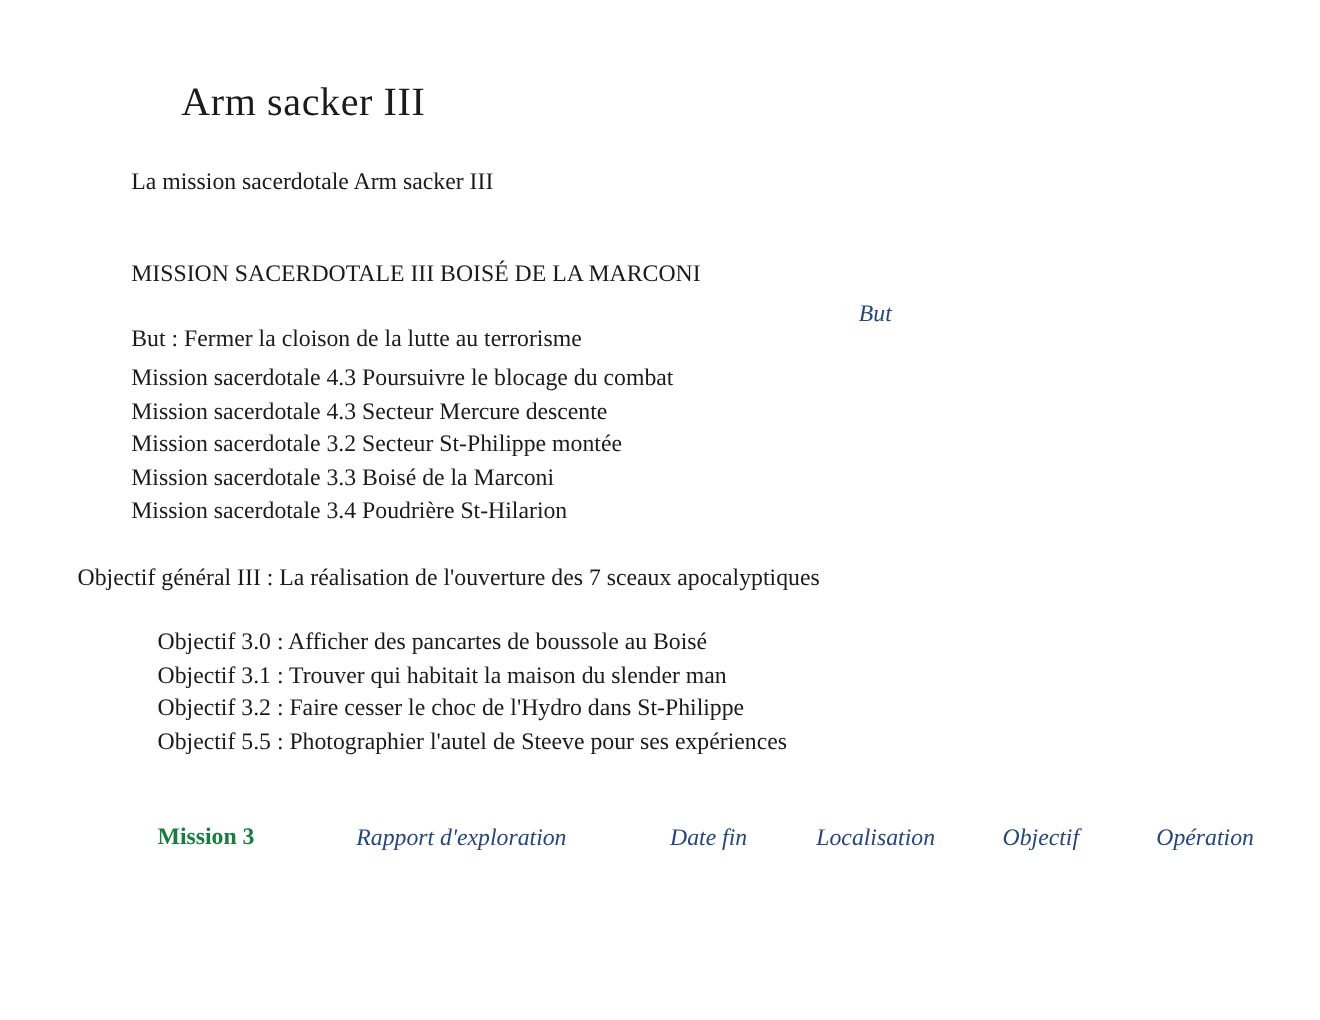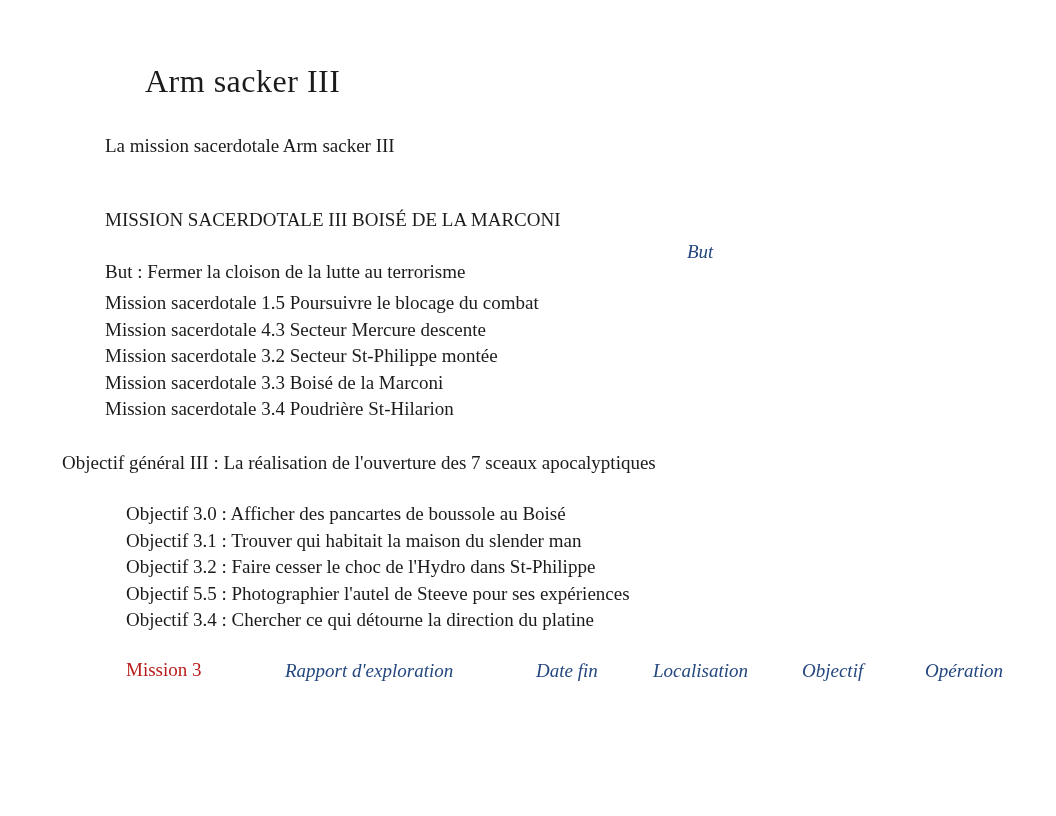--- a/index.html
+++ b/index.html
@@ -40,22 +40,22 @@
     font-style: italic;
     cursor: pointer;
   }
   .missions   { left: 105px; top: 290px; }
   .general-objective { left: 62px; top: 450px; }
   .objectives { left: 126px; top: 501px; }
   .footer-label {
     left: 126px;
     top: 659px;
     font-size: 19px;
-    font-weight: 400;
-    color: #b91c1c;
+    font-weight: 700;
+    color: #15803d;
   }
   .footer-link {
     top: 660px;
     font-size: 19px;
     font-style: italic;
     color: #24477f;
     cursor: pointer;
     white-space: nowrap;
     text-align: center;
   }
@@ -73,35 +73,34 @@
   <h1 class="abs title">Arm sacker III</h1>
 
   <div class="abs body-text intro">La mission sacerdotale Arm sacker III</div>
 
   <div class="abs body-text heading">MISSION SACERDOTALE III BOISÉ DE LA MARCONI</div>
 
   <div class="abs body-text but-line">But : Fermer la cloison de la lutte au terrorisme</div>
   <a class="abs body-text but-link">But</a>
 
   <div class="abs body-text missions">
-    <div>Mission sacerdotale 1.5 Poursuivre le blocage du combat</div>
+    <div>Mission sacerdotale 4.3 Poursuivre le blocage du combat</div>
     <div>Mission sacerdotale 4.3 Secteur Mercure descente</div>
     <div>Mission sacerdotale 3.2 Secteur St-Philippe montée</div>
     <div>Mission sacerdotale 3.3 Boisé de la Marconi</div>
     <div>Mission sacerdotale 3.4 Poudrière St-Hilarion</div>
   </div>
 
   <div class="abs body-text general-objective">Objectif général III : La réalisation de l'ouverture des 7 sceaux apocalyptiques</div>
 
   <div class="abs body-text objectives">
     <div>Objectif 3.0 : Afficher des pancartes de boussole au Boisé</div>
     <div>Objectif 3.1 : Trouver qui habitait la maison du slender man</div>
     <div>Objectif 3.2 : Faire cesser le choc de l'Hydro dans St-Philippe</div>
     <div>Objectif 5.5 : Photographier l'autel de Steeve pour ses expériences</div>
-    <div>Objectif 3.4 : Chercher ce qui détourne la direction du platine</div>
   </div>
 
   <div class="abs footer-label">Mission 3</div>
 
   <a class="abs footer-link fl-0">Rapport d'exploration</a>
   <a class="abs footer-link fl-1">Date fin</a>
   <a class="abs footer-link fl-2">Localisation</a>
   <a class="abs footer-link fl-3">Objectif</a>
   <a class="abs footer-link fl-4">Opération</a>
 

